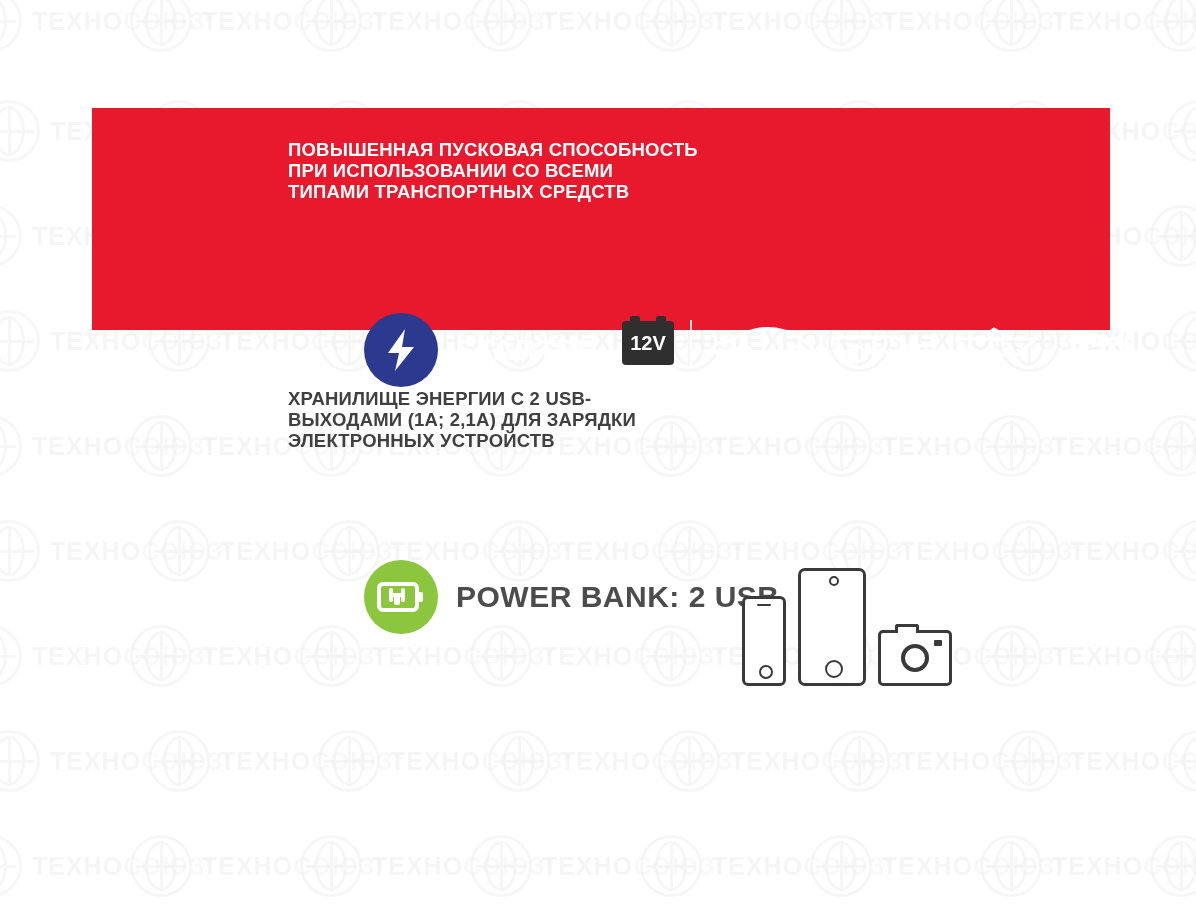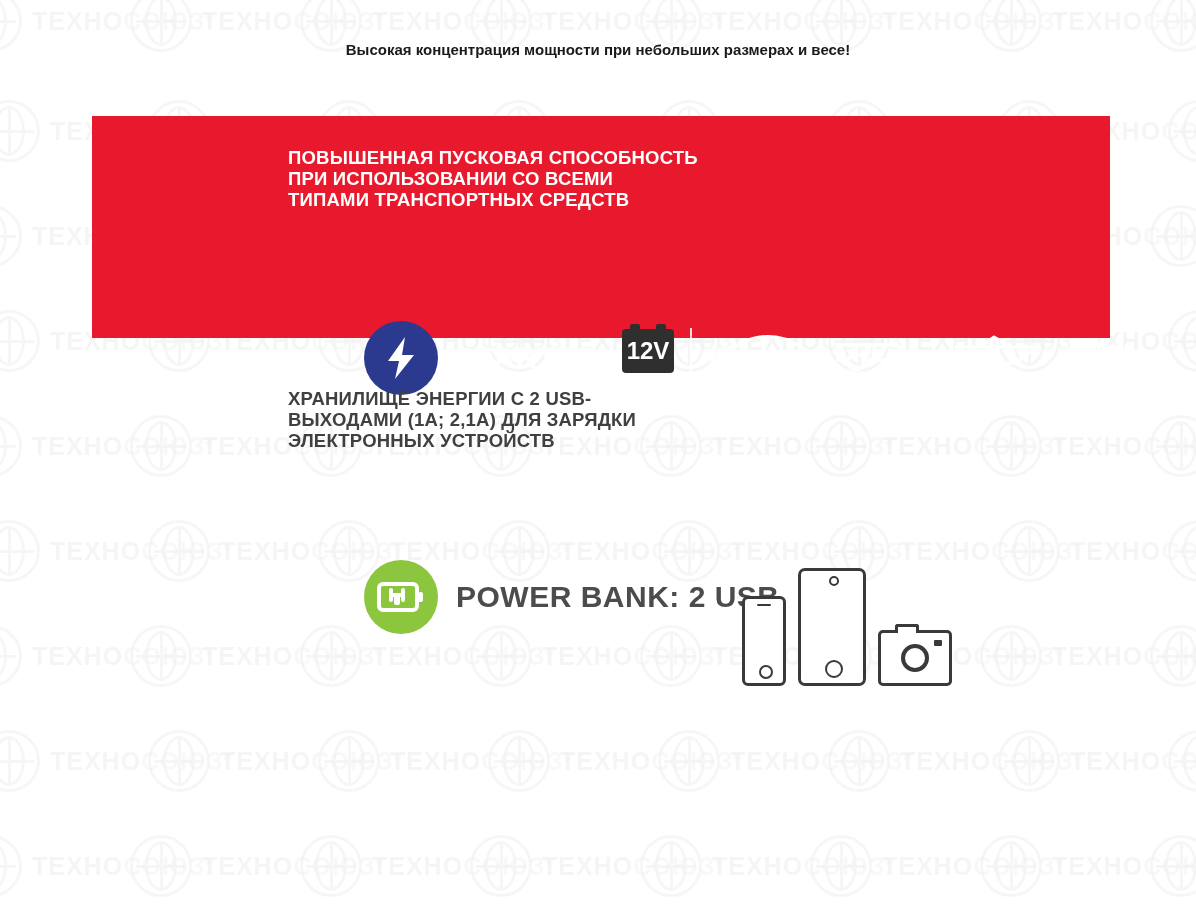--- a/index.html
+++ b/index.html
@@ -122,39 +122,39 @@
     justify-content: center;
     flex: none;
   }
   .badge-label {
     font-size: 30px;
     font-weight: 700;
     letter-spacing: 0.5px;
   }
 
   
-  #panel-starter { top: 116px; height: 222px; }
+  #panel-starter { top: 108px; height: 222px; }
   #panel-starter .panel-title { top: 31px; }
   #panel-starter .badge-row { left: 272px; top: 205px; }
   .starter-circle { background: #2b3a8f; }
   .starter-label { color: #ffffff; }
 
   .vehicle-row {
     position: absolute;
     left: 530px; top: 210px;
     display: flex;
     align-items: center;
     gap: 16px;
   }
   .batt12v {
     width: 52px; height: 44px;
     background: #2f2f2f;
     border-radius: 4px;
     color: #ffffff;
-    font-size: 24px;
+    font-size: 20px;
     font-weight: 700;
     display: flex;
     align-items: center;
     justify-content: center;
     position: relative;
   }
   .batt12v::before,
   .batt12v::after {
     content: "";
     position: absolute;
@@ -694,21 +694,20 @@
       </div>
       <div class="wm" style="left: 1150px; top: 835px;">
         <div class="wm-globe">
           <i></i>
         </div>
       </div>
     </div>
 
   <div id="content">
 
-    <div class="headline">Высокая концентрация мощности при небольших размерах и весе!</div>
 
     <div class="panel" id="panel-starter">
       <div class="panel-title">ПОВЫШЕННАЯ ПУСКОВАЯ СПОСОБНОСТЬ
 ПРИ ИСПОЛЬЗОВАНИИ СО ВСЕМИ
 ТИПАМИ ТРАНСПОРТНЫХ СРЕДСТВ</div>
 
       <div class="badge-row">
         <div class="badge-circle starter-circle">
           <svg width="42" height="46" viewBox="0 0 42 46" aria-hidden="true">
             <polygon points="25,2 8,26 19,26 15,44 34,20 22,20" fill="#ffffff"></polygon>

